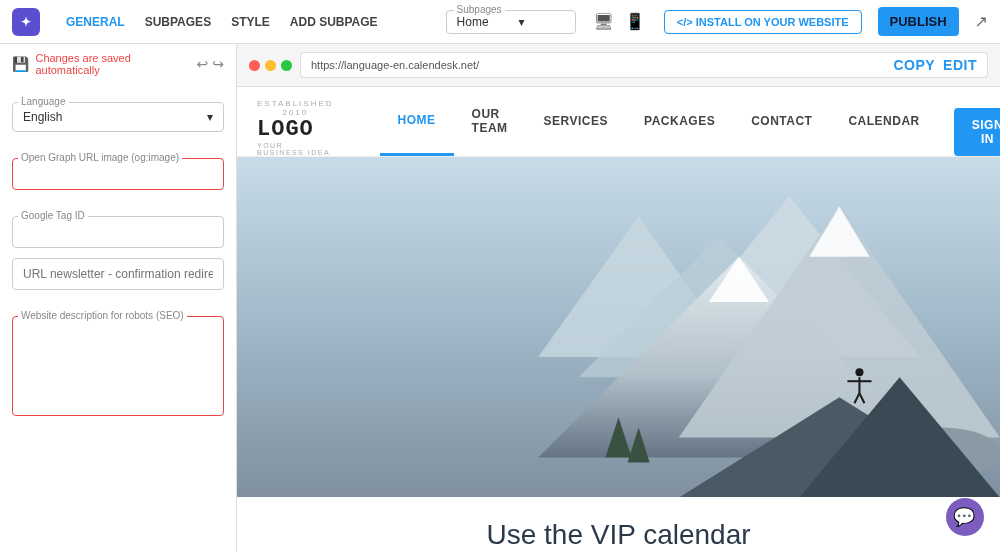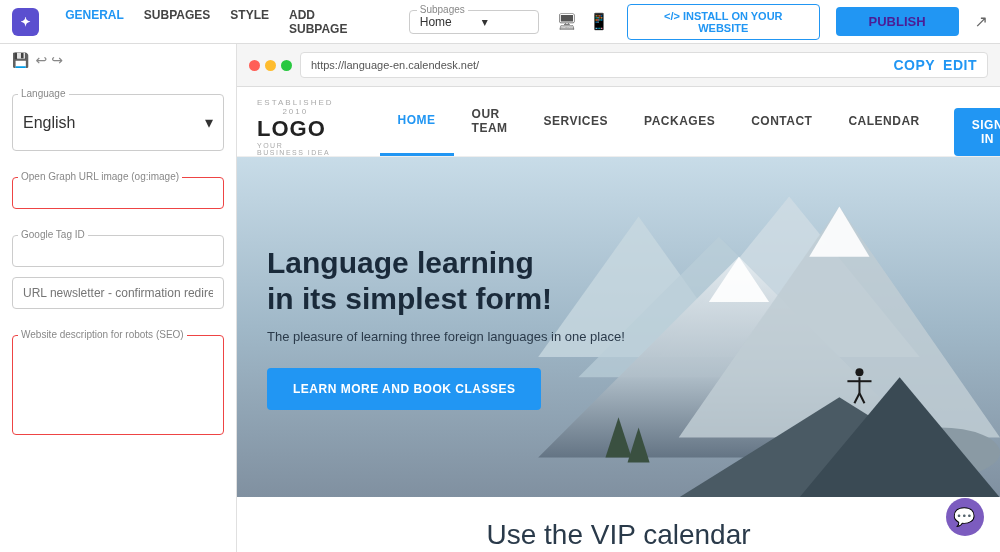--- a/index.html
+++ b/index.html
@@ -27,22 +27,22 @@
       min-width: 130px;
     }
     .device-icons { display: flex; gap: 8px; align-items: center; }
     .device-icon { cursor: pointer; color: #555; font-size: 16px; padding: 2px; }
     .install-btn {
       background: #fff; border: 1.5px solid #2196F3; color: #2196F3;
       padding: 5px 12px; border-radius: 4px; font-size: 11px; font-weight: 600; cursor: pointer;
       display: flex; align-items: center; gap: 5px;
     }
     .publish-btn {
-      background: #2196F3; color: #4c1d95; border: none;
-      padding: 7px 33px; border-radius: 4px; font-size: 13px; font-weight: 600; cursor: pointer;
+      background: #2196F3; color: #0f172a; border: none;
+      padding: 7px 12px; border-radius: 4px; font-size: 13px; font-weight: 600; cursor: pointer;
     }
     .toolbar-arrow { color: #666; font-size: 16px; cursor: pointer; }
 
     
     .main-layout { display: flex; flex: 1; overflow: hidden; }
 
     
     .left-panel { width: 237px; background: #fff; border-right: 1px solid #e0e0e0; flex-shrink: 0; padding: 8px 12px; overflow-y: auto; }
     .saved-bar { display: flex; align-items: center; gap: 6px; margin-bottom: 10px; }
     .saved-icon { color: #e44; font-size: 14px; }
@@ -50,22 +50,22 @@
     .undo-redo { display: flex; gap: 4px; }
     .undo-btn, .redo-btn { background: none; border: none; cursor: pointer; color: #888; font-size: 14px; }
 
     .field-group { margin-bottom: 10px; }
     .field-label { font-size: 10px; color: #888; margin-bottom: 2px; background: #fff; padding: 0 3px; position: relative; top: 7px; left: 6px; z-index: 1; display: inline-block; }
     .field-input {
       width: 100%; border: 1px solid #ccc; border-radius: 4px; padding: 8px 10px;
       font-size: 12px; color: #333; background: #fff; outline: none;
     }
     .field-select {
-      width: 100%; border: 1px solid #ccc; border-radius: 4px; padding: 18px 10px;
-      font-size: 16px; color: #333; background: #fff; cursor: pointer; display: flex;
+      width: 100%; border: 1px solid #ccc; border-radius: 4px; padding: 7px 10px;
+      font-size: 12px; color: #333; background: #fff; cursor: pointer; display: flex;
       align-items: center; justify-content: space-between;
     }
     .field-textarea {
       width: 100%; border: 1px solid #e44; border-radius: 4px; padding: 8px 10px;
       font-size: 12px; color: #333; background: #fff; outline: none; resize: none; height: 100px;
     }
     .field-border-red { border: 1.5px solid #e44 !important; }
 
     
     .right-preview { flex: 1; background: #737373; display: flex; flex-direction: column; overflow: hidden; }
@@ -89,21 +89,21 @@
 
     
     .website-preview { flex: 1; overflow: hidden; position: relative; }
 
     
     .website-nav {
       background: #fff; display: flex; align-items: flex-end; padding: 0 20px;
       height: 70px; border-bottom: 1px solid #eee; gap: 16px;
     }
     .website-logo { margin-right: 30px; }
-    .logo-text { font-size: 22px; font-weight: 900; color: #222; letter-spacing: 1px; }
+    .logo-text { font-size: 22px; font-weight: 900; color: #222; letter-spacing: 1px; font-family: Liberation Mono, monospace; }
     .nav-links { display: flex; gap: 0; flex: 1; }
     .nav-link {
       padding: 0 18px; font-size: 12px; font-weight: 600; color: #444; cursor: pointer;
       letter-spacing: 0.5px; text-transform: uppercase; height: 70px; display: flex; align-items: center;
     }
     .nav-link.active { border-bottom: 3px solid #2196F3; color: #2196F3; }
     .signin-btn {
       background: #2196F3; color: #fff; border: none; padding: 10px 18px;
       border-radius: 4px; font-size: 12px; font-weight: 700; cursor: pointer; letter-spacing: 0.5px;
     }
@@ -169,20 +169,21 @@
   <button class="install-btn">&lt;/&gt; INSTALL ON YOUR WEBSITE</button>
   <button class="publish-btn">PUBLISH</button>
   <span class="toolbar-arrow">↗</span>
 </div>
 
 <div class="main-layout">
 
   <div class="left-panel">
     <div class="saved-bar">
       <span class="saved-icon">💾</span>
+      <span class="saved-text">Changes are saved automatically</span>
       <div class="undo-redo">
         <button class="undo-btn">↩</button>
         <button class="redo-btn">↪</button>
       </div>
     </div>
 
     <div class="field-group">
       <span class="field-label">Language</span>
       <div class="field-select">
         <span>English</span>
@@ -290,25 +291,20 @@
             <line x1="-12" y1="4" x2="12" y2="4" stroke="#1a1a1a" stroke-width="2"></line>
 
             <line x1="0" y1="16" x2="-5" y2="26" stroke="#1a1a1a" stroke-width="2"></line>
             <line x1="0" y1="16" x2="5" y2="26" stroke="#1a1a1a" stroke-width="2"></line>
           </g>
 
           <polygon points="380,260 393,300 367,300" fill="#3a5040"></polygon>
           <polygon points="400,270 411,305 389,305" fill="#3a5040"></polygon>
         </svg>
 
-        <div class="hero-content">
-          <div class="hero-title">Language learning<br>in its simplest form!</div>
-          <div class="hero-subtitle">The pleasure of learning three foreign languages in one place!</div>
-          <button class="hero-btn">LEARN MORE AND BOOK CLASSES</button>
-        </div>
       </div>
 
       <div class="vip-section">
         <div class="vip-title">Use the VIP calendar</div>
       </div>
 
       <div class="chat-widget">
         <span>💬</span>
       </div>
     </div>

